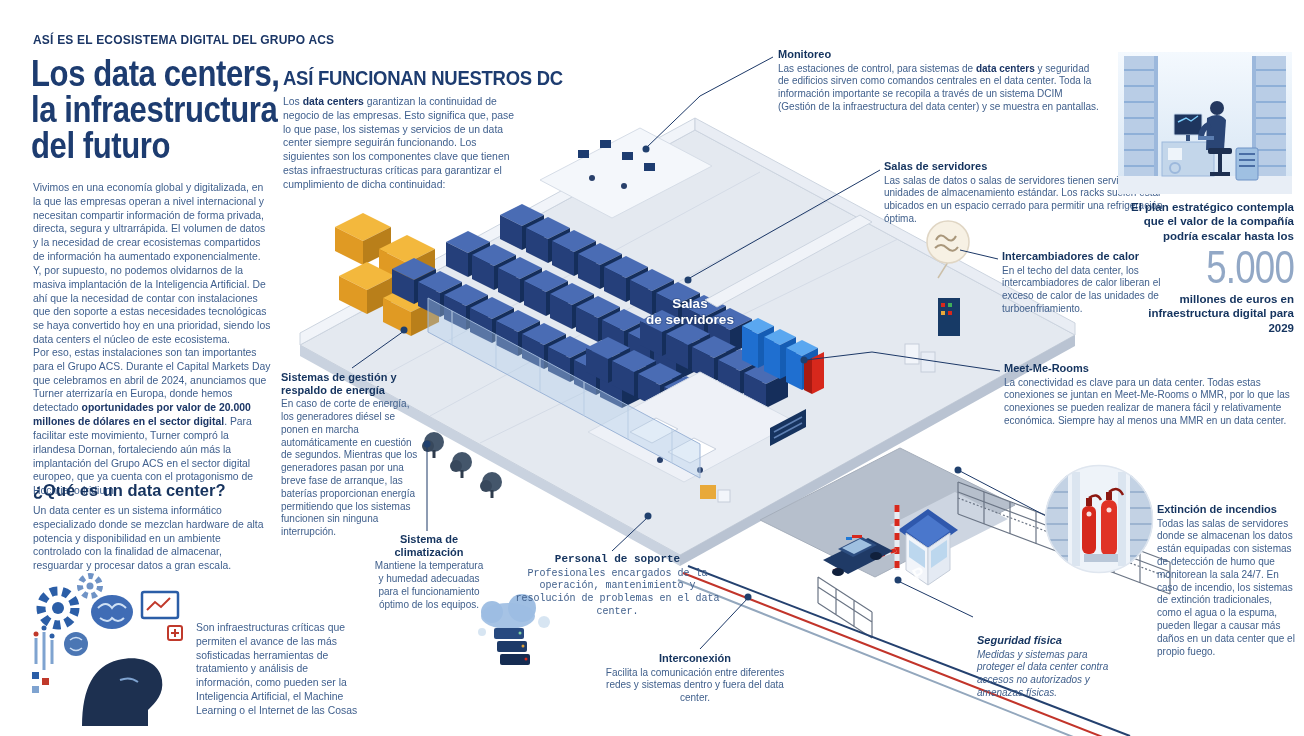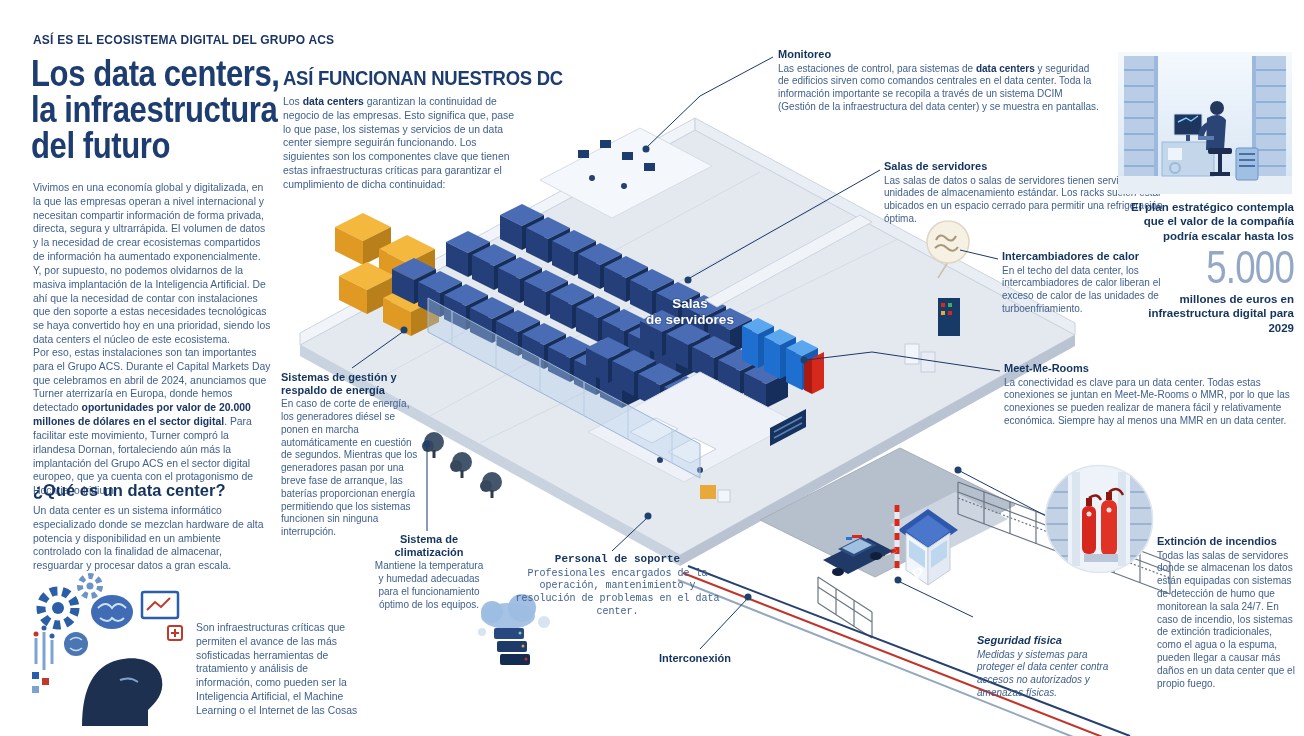--- a/index.html
+++ b/index.html
@@ -315,32 +315,33 @@
   <div class="abs" style="left:1002px;top:250px;width:172px;">
     <div class="co-title">Intercambiadores de calor</div>
     <div class="co-text">En el techo del data center, los intercambiadores de calor liberan el exceso de calor de las unidades de turboenfriamiento.</div>
   </div>
 
   <div class="abs" style="left:1004px;top:362px;width:290px;">
     <div class="co-title">Meet-Me-Rooms</div>
     <div class="co-text">La conectividad es clave para un data center. Todas estas conexiones se juntan en Meet-Me-Rooms o MMR, por lo que las conexiones se pueden realizar de manera fácil y relativamente económica. Siempre hay al menos una MMR en un data center.</div>
   </div>
 
-  <div class="abs" style="left:1157px;top:503px;width:140px;margin-top:32px;">
+  <div class="abs" style="left:1157px;top:503px;width:140px;">
     <div class="co-title">Extinción de incendios</div>
     <div class="co-text">Todas las salas de servidores donde se almacenan los datos están equipadas con sistemas de detección de humo que monitorean la sala 24/7. En caso de incendio, los sistemas de extinción tradicionales, como el agua o la espuma, pueden llegar a causar más daños en un data center que el propio fuego.</div>
   </div>
 
   <div class="abs" style="left:977px;top:634px;width:150px;font-style:italic;">
     <div class="co-title">Seguridad física</div>
     <div class="co-text">Medidas y sistemas para proteger el data center contra accesos no autorizados y amenazas físicas.</div>
   </div>
 
   <div class="abs center" style="left:600px;top:652px;width:190px;">
     <div class="co-title">Interconexión</div>
+    <div class="co-text">Facilita la comunicación entre diferentes redes y sistemas dentro y fuera del data center.</div>
   </div>
 
   <div class="abs center" style="left:510px;top:553px;width:215px;font-family:Liberation Mono, monospace;">
     <div class="co-title">Personal de soporte</div>
     <div class="co-text">Profesionales encargados de la operación, mantenimiento y resolución de problemas en el data center.</div>
   </div>
 
   <div class="abs center" style="left:371px;top:533px;width:116px;">
     <div class="co-title">Sistema de climatización</div>
     <div class="co-text">Mantiene la temperatura y humedad adecuadas para el funcionamiento óptimo de los equipos.</div>

